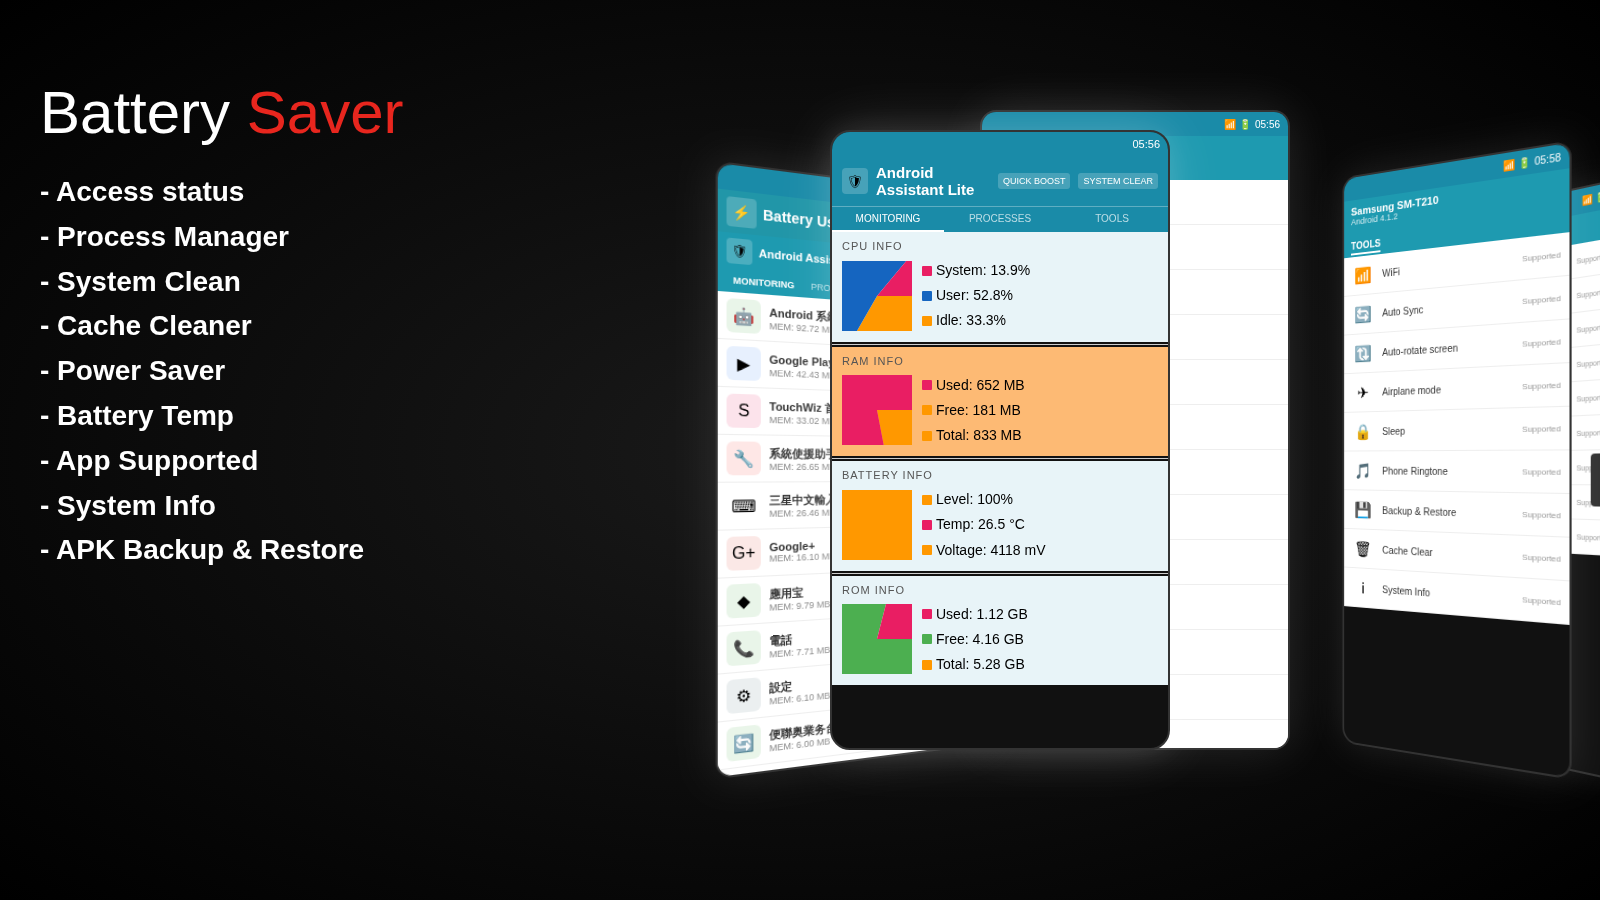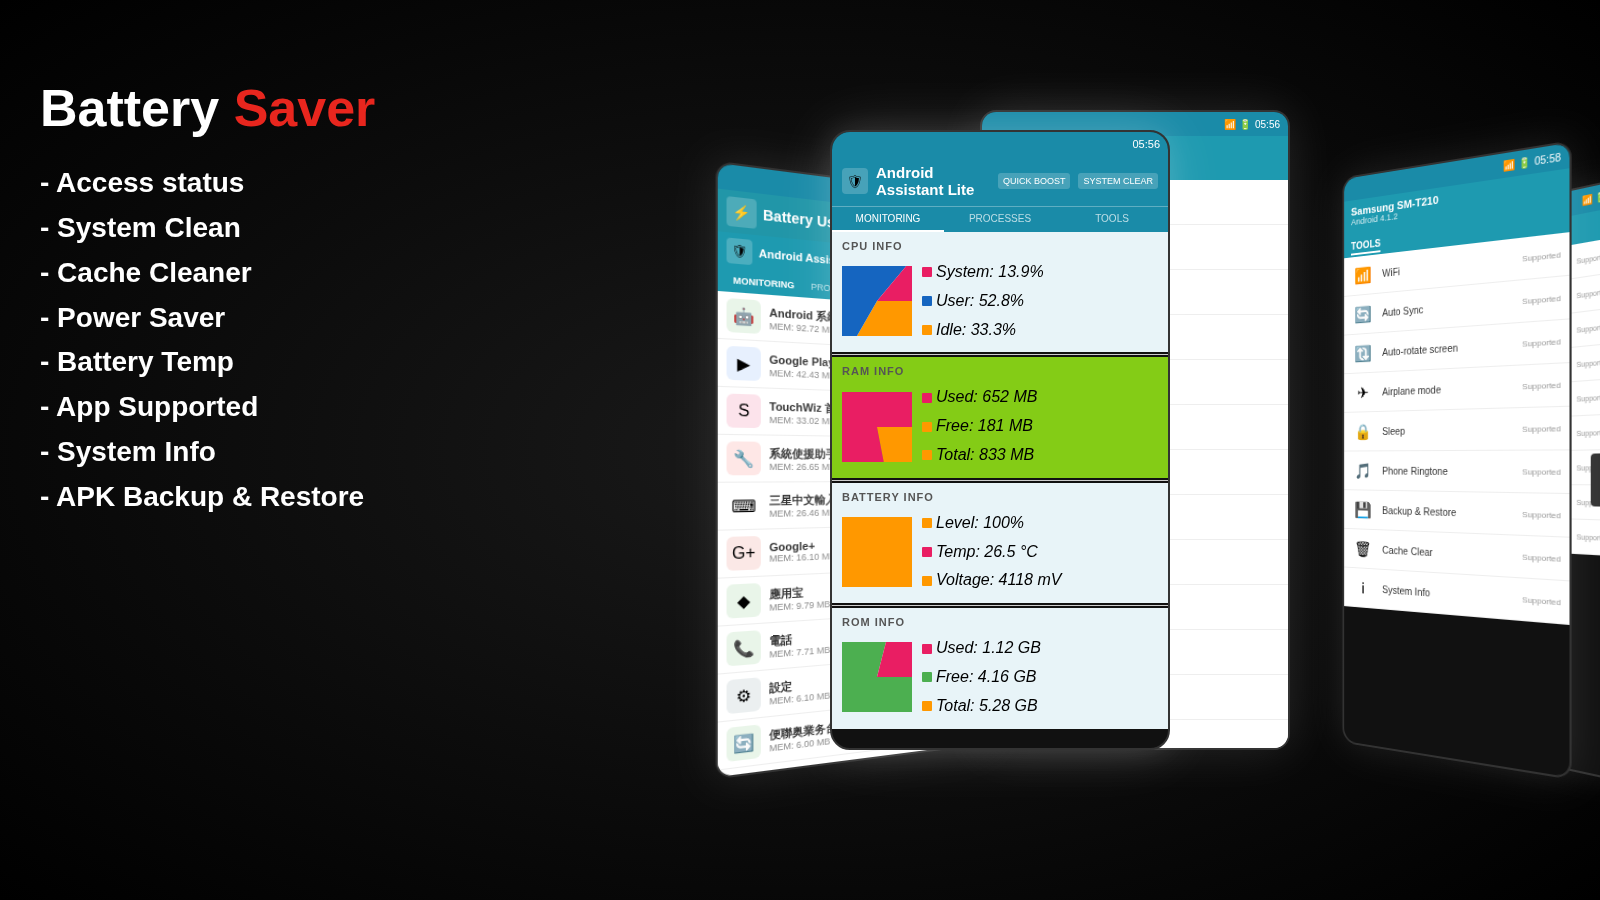--- a/index.html
+++ b/index.html
@@ -14,22 +14,22 @@
 
     
     .left-panel {
       position: absolute;
       left: 40px;
       top: 80px;
       width: 560px;
     }
 
     .title-line {
-      font-size: 52px;
-      font-weight: 700;
+      font-size: 60px;
+      font-weight: 400;
       color: white;
       line-height: 1.1;
       margin-bottom: 24px;
     }
     .title-line .red { color: #e8261e; }
 
     .subtitle-line {
       font-size: 62px;
       font-weight: 900;
       color: white;
@@ -171,39 +171,38 @@
       border-bottom: 2px solid white;
     }
 
     
     .info-section {
       padding: 8px 10px;
       background: #e8f4f8;
     }
     .info-section-title {
       font-size: 11px;
-      font-weight: bold;
+      font-weight: normal;
       color: #555;
       margin-bottom: 6px;
       letter-spacing: 1px;
     }
     .info-row {
       display: flex;
       align-items: center;
       gap: 10px;
     }
     .pie-chart {
       width: 70px;
       height: 70px;
       flex-shrink: 0;
     }
     .legend {
-      font-size: 16px;
+      font-size: 14px;
       line-height: 1.8;
-      font-style: italic;
     }
     .legend-item {
       display: flex;
       align-items: center;
       gap: 4px;
     }
     .legend-dot {
       width: 10px;
       height: 10px;
       border-radius: 1px;
@@ -318,20 +317,21 @@
   </style>
 </head>
 <body>
 
 <div class="left-panel">
   <div class="title-line">
     <span>Battery </span><span class="red">Saver</span>
   </div>
   <ul class="features" id="features-list">
   <li>- Access status</li>
+      <li>- Process Manager</li>
       <li>- System Clean</li>
       <li>- Cache Cleaner</li>
       <li>- Power Saver</li>
       <li>- Battery Temp</li>
       <li>- App Supported</li>
       <li>- System Info</li>
       <li>- APK Backup &amp; Restore</li>
     </ul>
 </div>
 
@@ -552,21 +552,21 @@
           </div>
           <div class="legend-item">
             <div class="legend-dot" style="background:#ff9800;"></div>
             <span>Idle: 33.3%</span>
           </div>
         </div>
       </div>
     </div>
     <div class="divider"></div>
 
-    <div class="info-section" style="background:#84cc16;">
+    <div class="info-section" style="background:#fdba74;">
       <div class="info-section-title">RAM INFO</div>
       <div class="info-row">
         <svg class="pie-chart" viewBox="0 0 70 70">
           <circle cx="35" cy="35" r="28" fill="none" stroke="#ff9800" stroke-width="56" stroke-dasharray="38.6 136.9" stroke-dashoffset="0"></circle>
           <circle cx="35" cy="35" r="28" fill="none" stroke="#e91e63" stroke-width="56" stroke-dasharray="137 38.5" stroke-dashoffset="-38.6"></circle>
         </svg>
         <div class="legend">
           <div class="legend-item">
             <div class="legend-dot" style="background:#e91e63;"></div>
             <span>Used: 652 MB</span>

